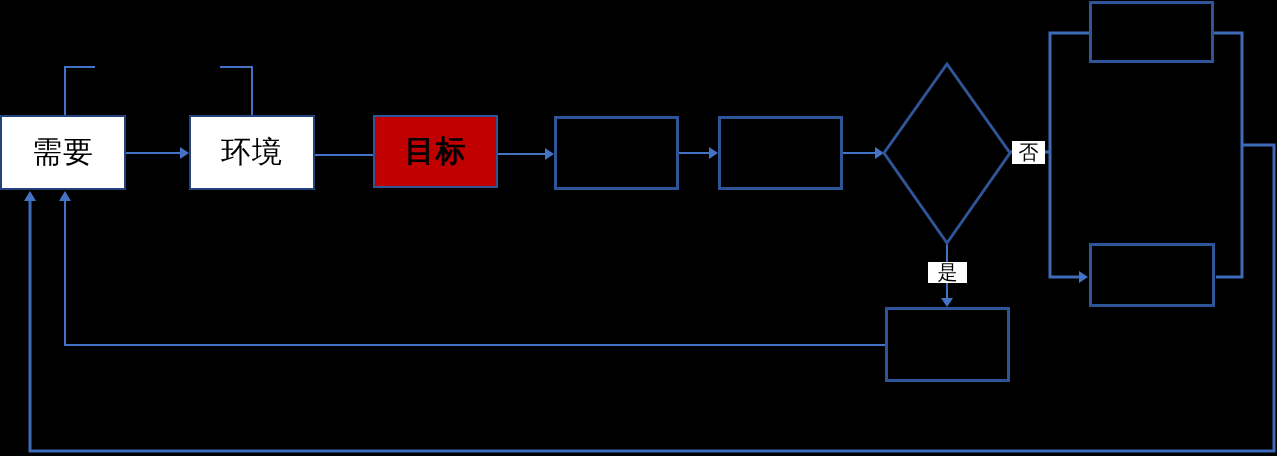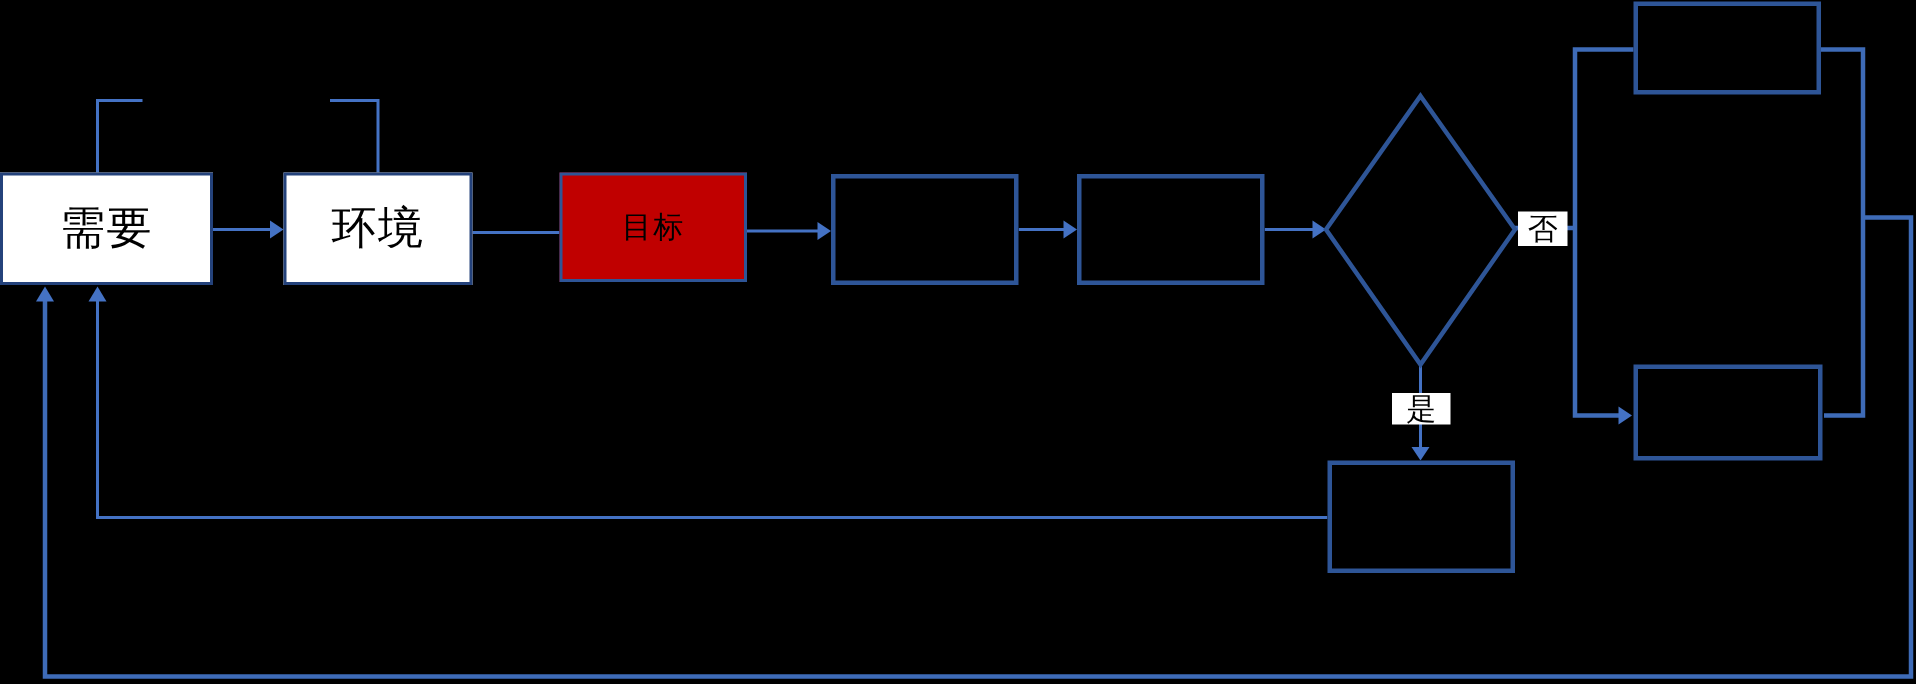--- a/index.html
+++ b/index.html
@@ -17,33 +17,33 @@
     box-sizing: border-box;
     display: flex;
     align-items: center;
     justify-content: center;
     z-index: 2;
     color: #000;
     letter-spacing: 1px;
   }
   .node.white { background: #fff; border: 2.5px solid #24427B; font-size: 30px; }
   .node.hollow { background: #000; border: 3px solid #2E5597; }
-  .node.red { background: #C00000; border: 2.5px solid #2E5597; font-size: 20px; }
+  .node.red { background: #C00000; border: 2.5px solid #2E5597; font-size: 30px; font-weight: bold; }
   .branch-label {
     position: absolute;
     background: #fff;
     color: #000;
     display: flex;
     align-items: center;
     justify-content: center;
     font-size: 20px;
     z-index: 3;
   }
   
-  #need       { left: 0px;    top: 115px; width: 142px; height: 75px; }
+  #need       { left: 0px;    top: 115px; width: 126px; height: 75px; }
   #selfreg    { left: 94px;   top: 34px;  width: 126px; height: 65px; font-size: 26px; }
   #env        { left: 189px;  top: 115px; width: 126px; height: 75px; }
   #goal       { left: 373px;  top: 115px; width: 125px; height: 73px; }
   #proc1      { left: 554px;  top: 116px; width: 125px; height: 74px; }
   #proc2      { left: 718px;  top: 116px; width: 125px; height: 74px; }
   #notop      { left: 1089px; top: 1px;   width: 125px; height: 62px; }
   #nobottom   { left: 1089px; top: 243px; width: 126px; height: 64px; }
   #yesbox     { left: 885px;  top: 307px; width: 125px; height: 75px; }
   #no-label   { left: 1012px; top: 141px; width: 33px;  height: 23px; }
   #yes-label  { left: 928px;  top: 262px; width: 39px;  height: 21px; }

